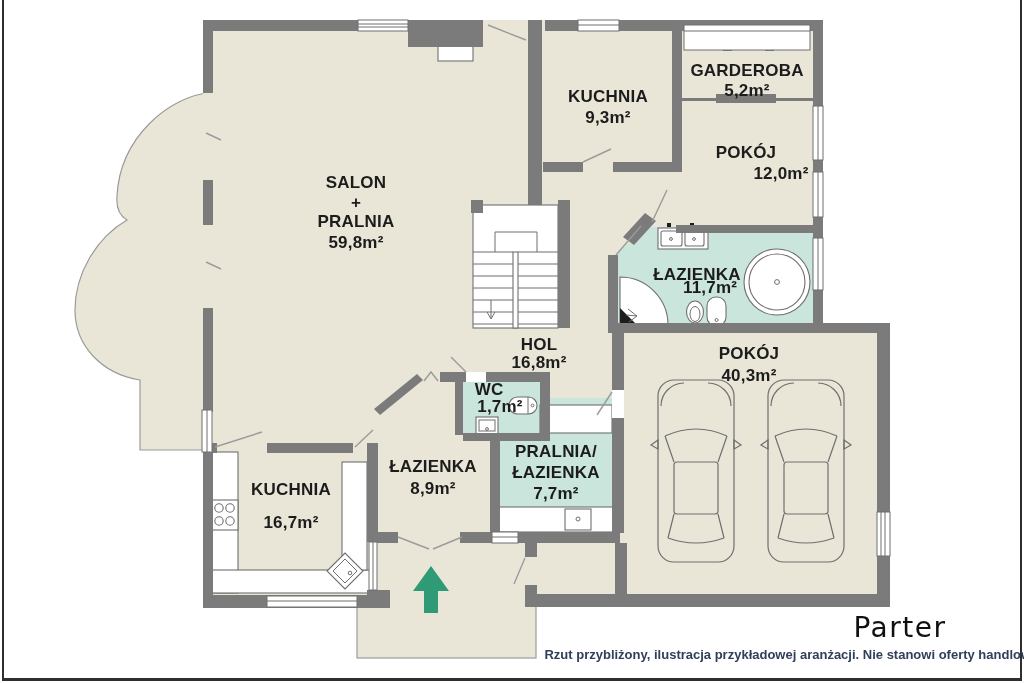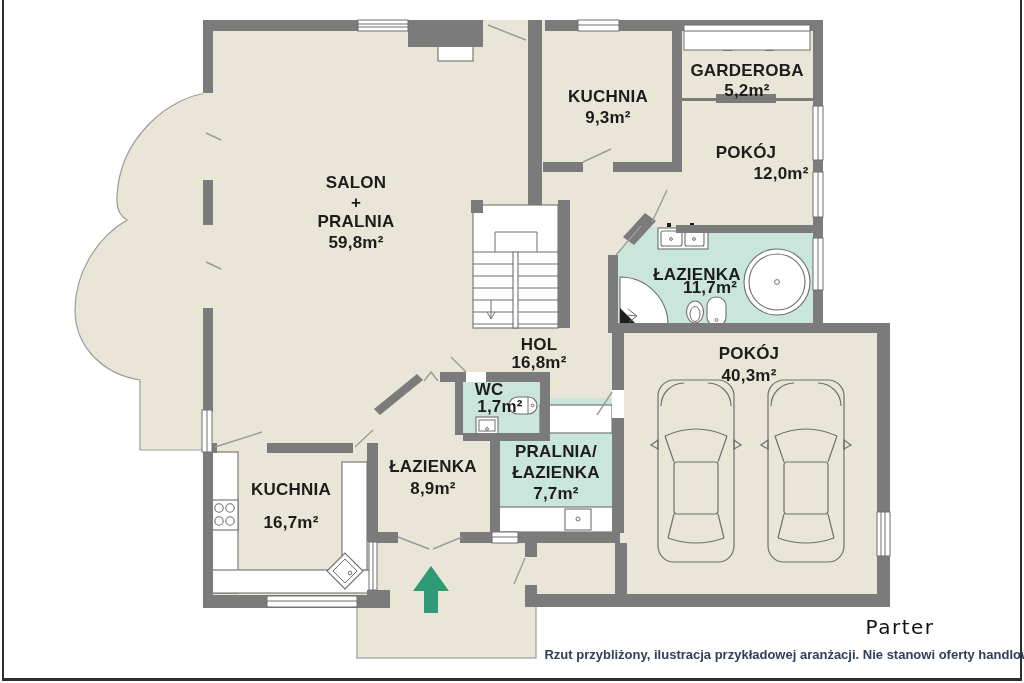--- a/index.html
+++ b/index.html
@@ -2,21 +2,21 @@
 <html style="--floor: #e9e6d8; --mint: #c9e5dc; --wall: #7b7b7b; --line: #6f6f6f; --edge: #9b9b9b; --green: #2e9b76; --text: #1c1c1c; --disc: #31405a; --frame: #2e2e2e;"><head>
 <meta charset="utf-8">
 <style>
   html,body{margin:0;padding:0;background:#fff;}
   .plan{position:relative;width:1024px;height:683px;background:#ffffff;
         font-family:"Liberation Sans",sans-serif;overflow:hidden;}
   .plan svg{position:absolute;left:0;top:0;}
   .lbl{position:absolute;transform:translate(-50%,-50%);font-weight:bold;
        font-size:17px;letter-spacing:.2px;color:var(--text,#1c1c1c);white-space:nowrap;}
   .title{position:absolute;transform:translate(-50%,-50%);
-         font-family:"DejaVu Sans",sans-serif;font-size:20px;font-weight:400;
+         font-family:"DejaVu Sans",sans-serif;font-size:28px;font-weight:400;
          letter-spacing:1.5px;color:#111;white-space:nowrap;}
   .disc{position:absolute;transform:translate(-50%,-50%);font-weight:bold;
         font-size:13px;color:var(--disc,#31405a);white-space:nowrap;}
   .floor{fill:var(--floor,#e9e6d8);}
   .mint{fill:var(--mint,#c9e5dc);}
   .wall{fill:var(--wall,#7b7b7b);}
   .outline{fill:var(--floor,#e9e6d8);stroke:var(--edge,#9b9b9b);stroke-width:1.2;}
   .fixture{fill:#fff;stroke:var(--line,#6f6f6f);stroke-width:1.1;}
   .win{fill:#fff;stroke:var(--line,#6f6f6f);stroke-width:1;}
   .leaf{fill:none;stroke:var(--edge,#9b9b9b);stroke-width:1.4;}

